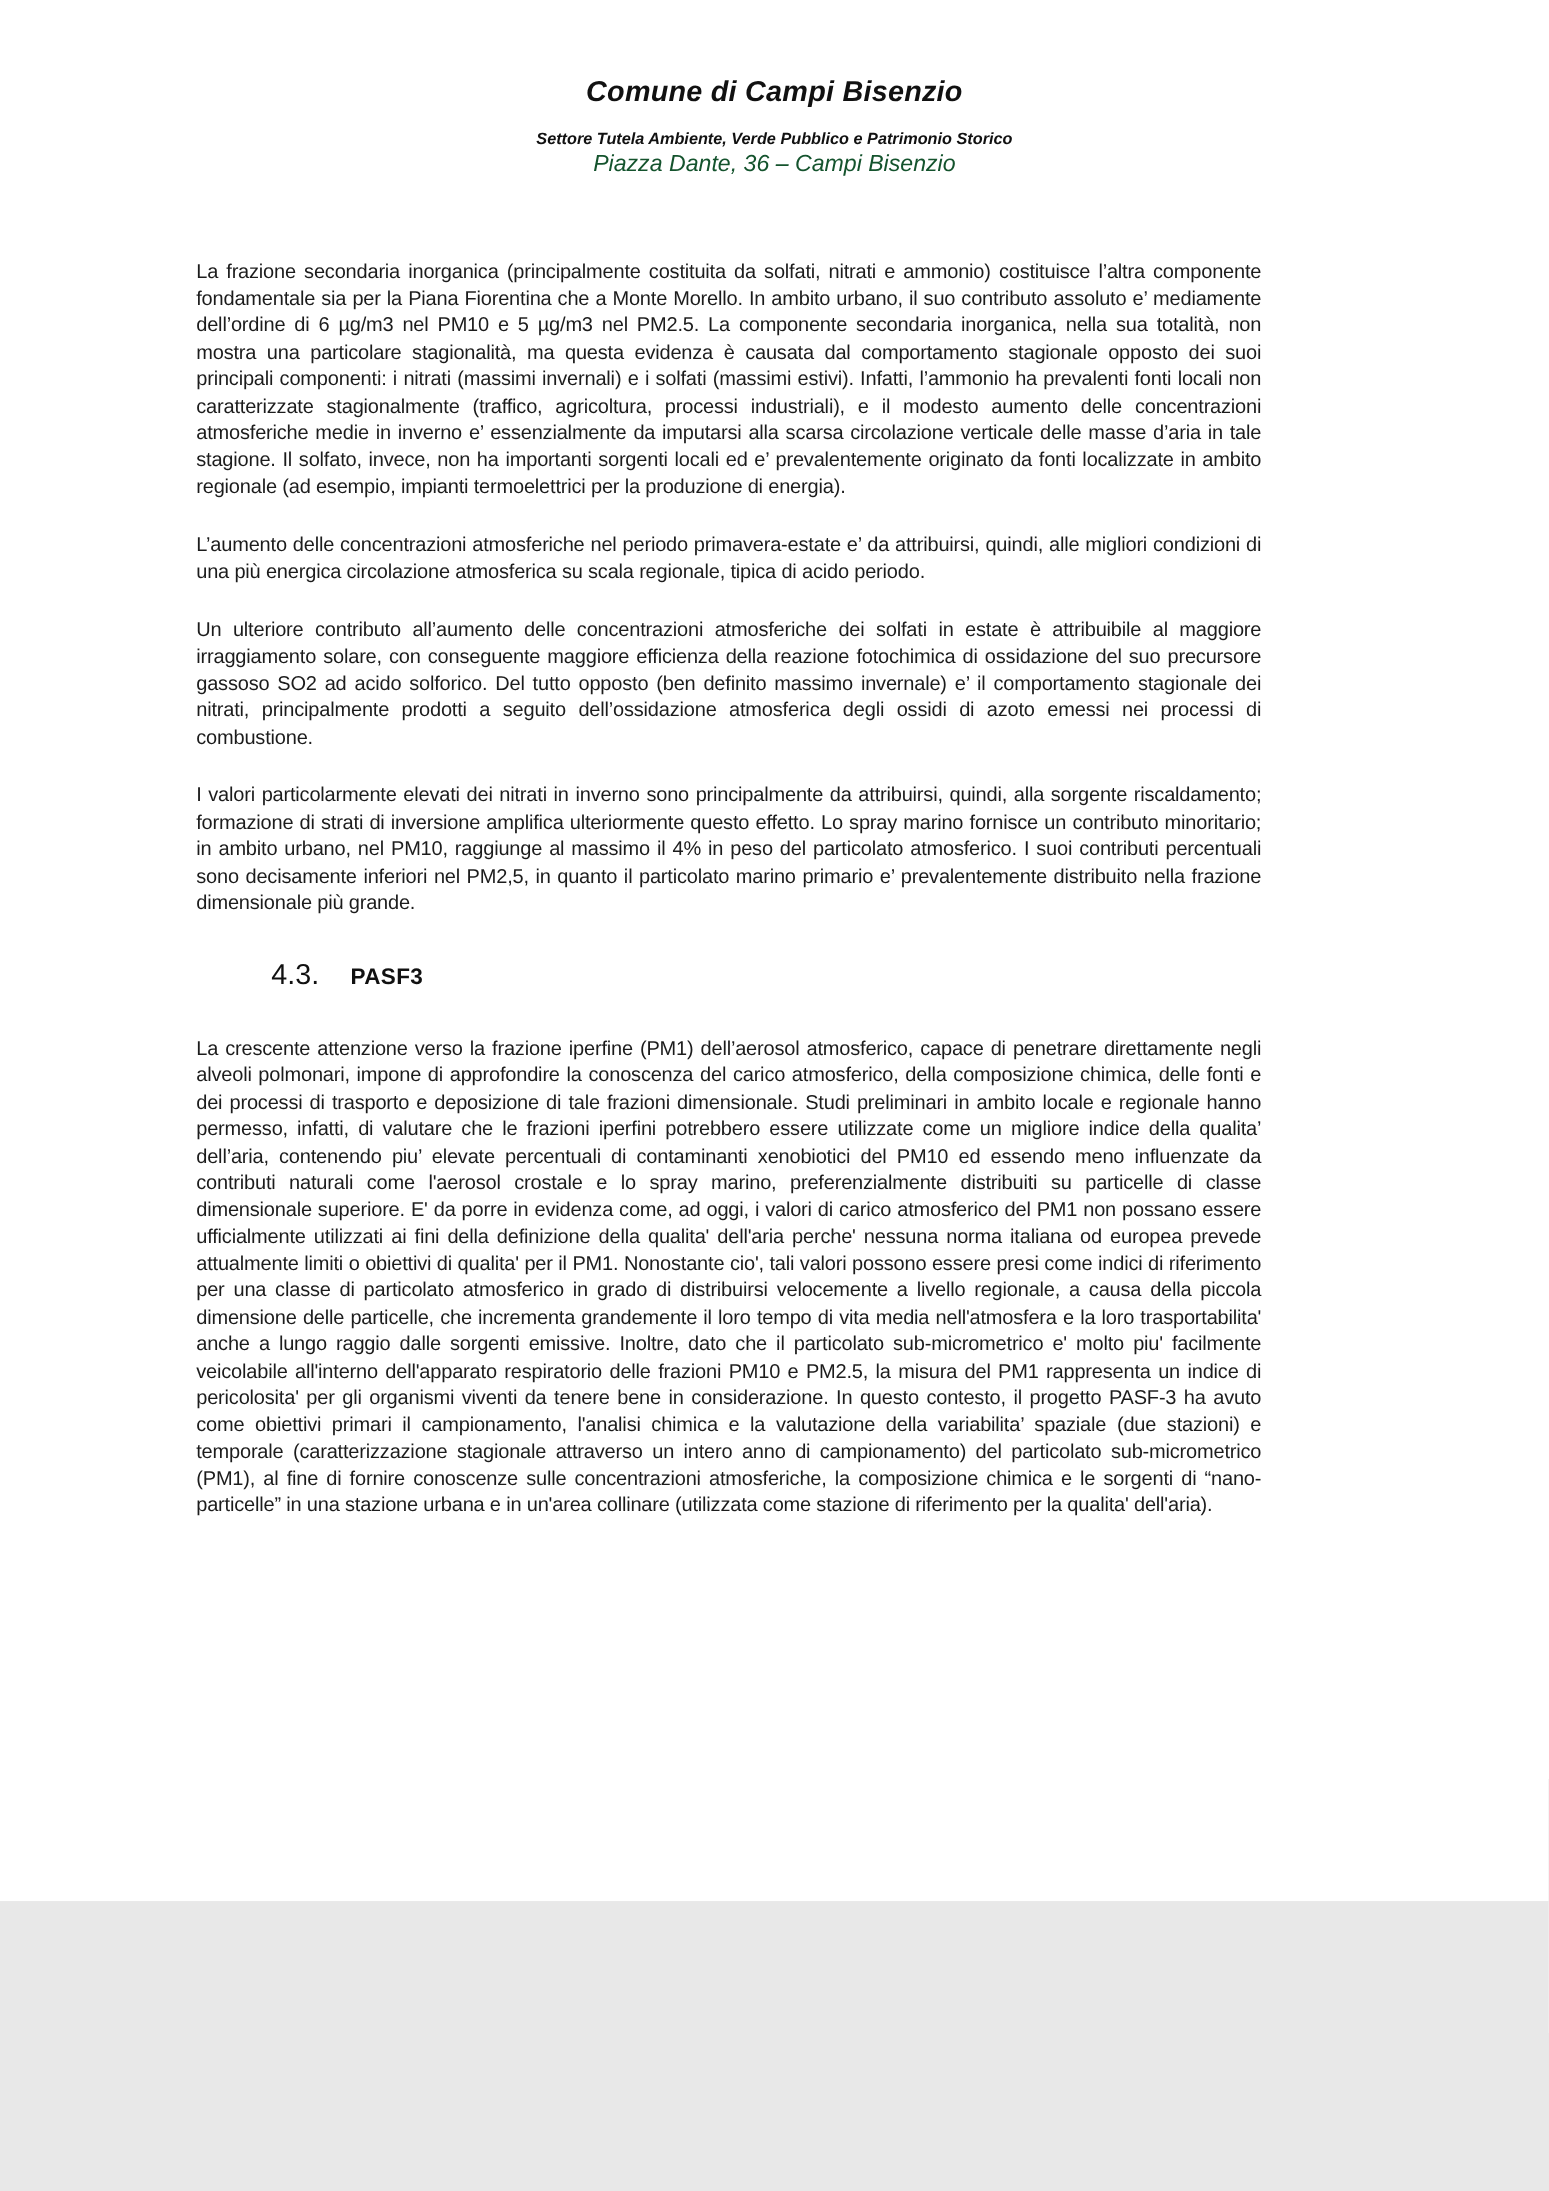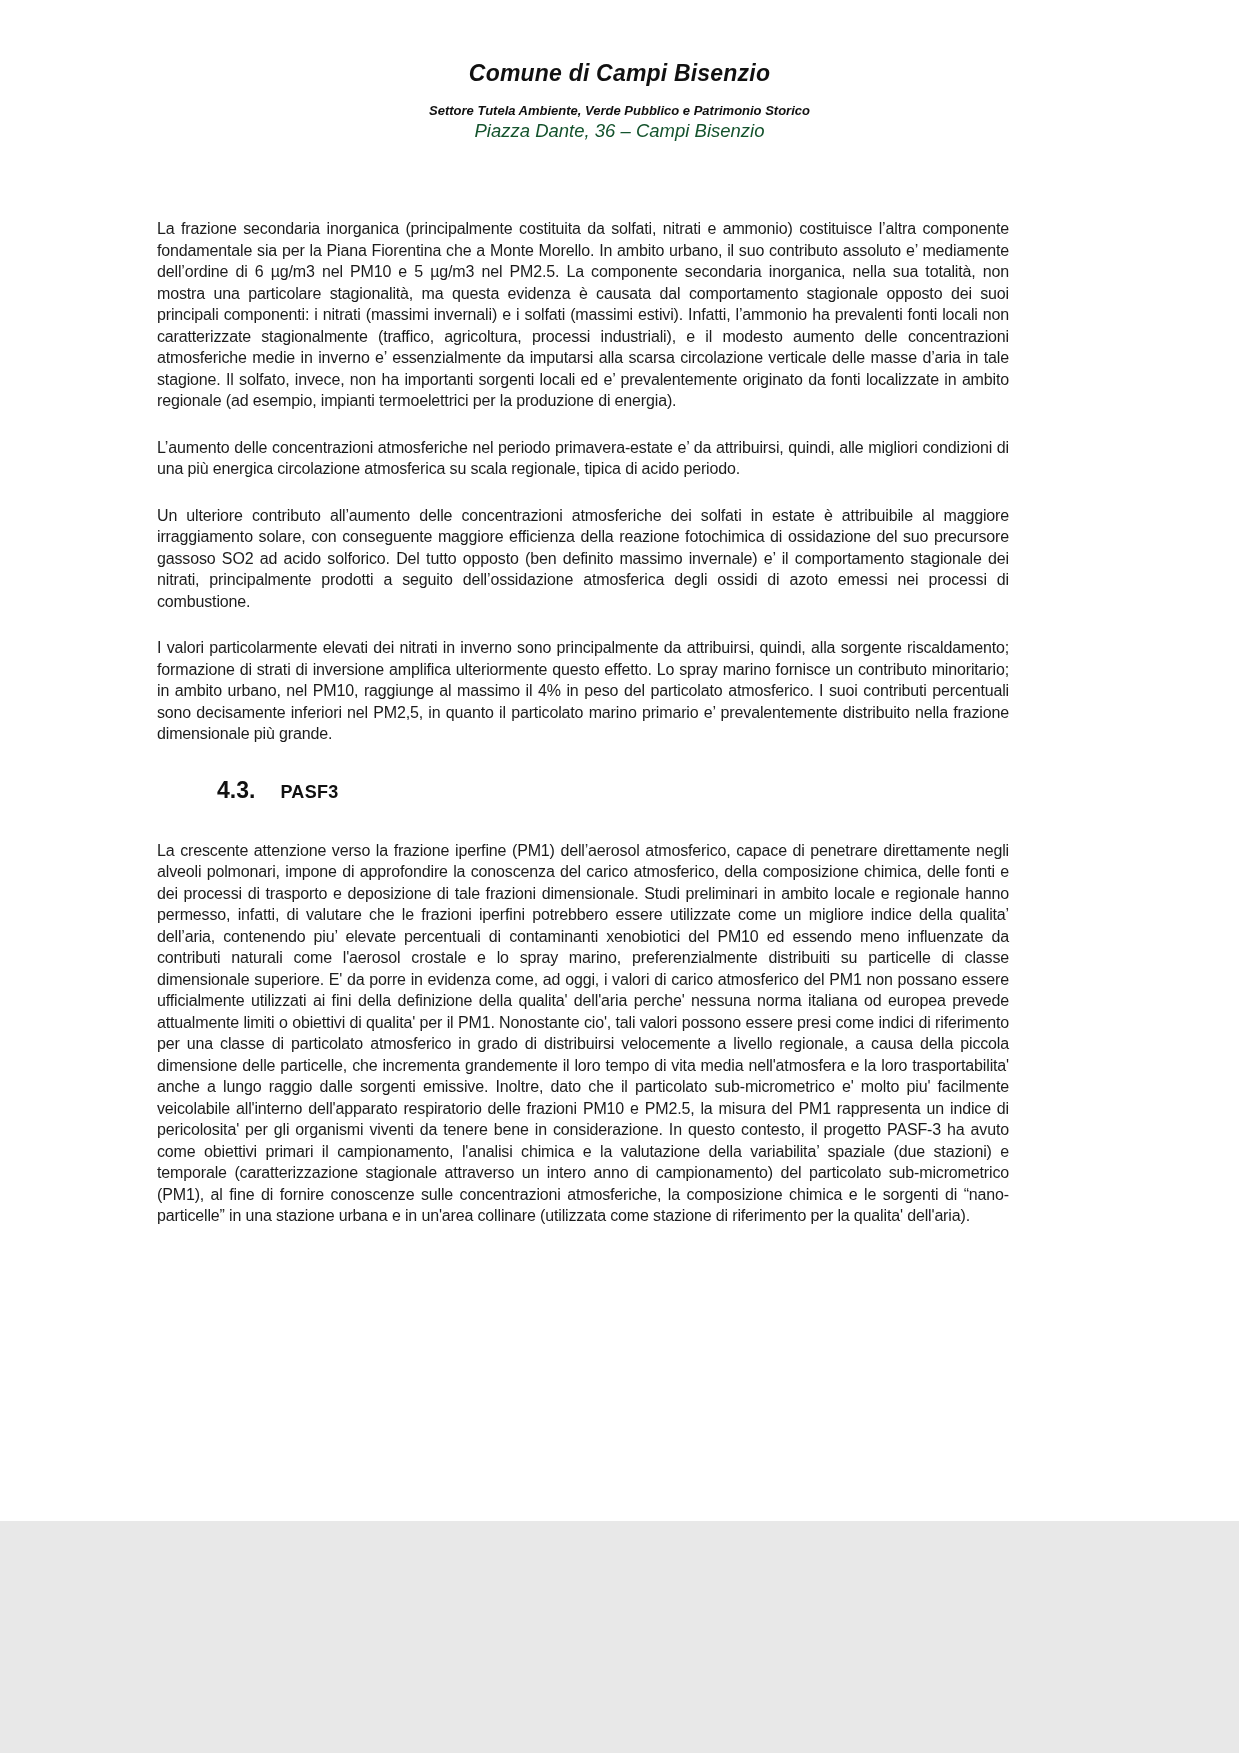--- a/index.html
+++ b/index.html
@@ -46,38 +46,38 @@
     font-size: 18.5px;
     font-style: italic;
     font-weight: normal;
     margin-top: 2px;
     color: #14532d;
   }
 
   
   .doc-body {
     position: absolute;
-    top: 218px;
+    top: 207px;
     left: 157px;
     width: 852px;
   }
   .doc-body p {
     margin: 0 0 25px 0;
     font-size: 16px;
     line-height: 21.5px;
     letter-spacing: -0.15px;
     text-align: justify;
     color: #1c1c1c;
   }
   .section-heading {
     margin: 32px 0 36px 60px;
   }
   .section-number {
     font-size: 23px;
-    font-weight: bold;
+    font-weight: normal;
     color: #111;
   }
   .section-title {
     font-size: 18px;
     font-weight: bold;
     margin-left: 25px;
     letter-spacing: 0.3px;
     color: #111;
   }
 

